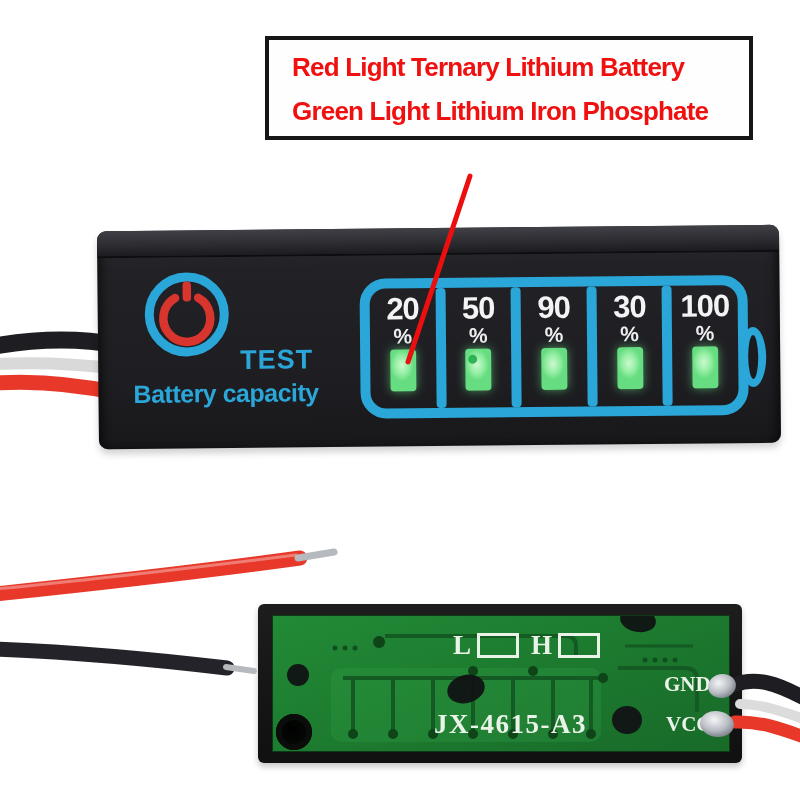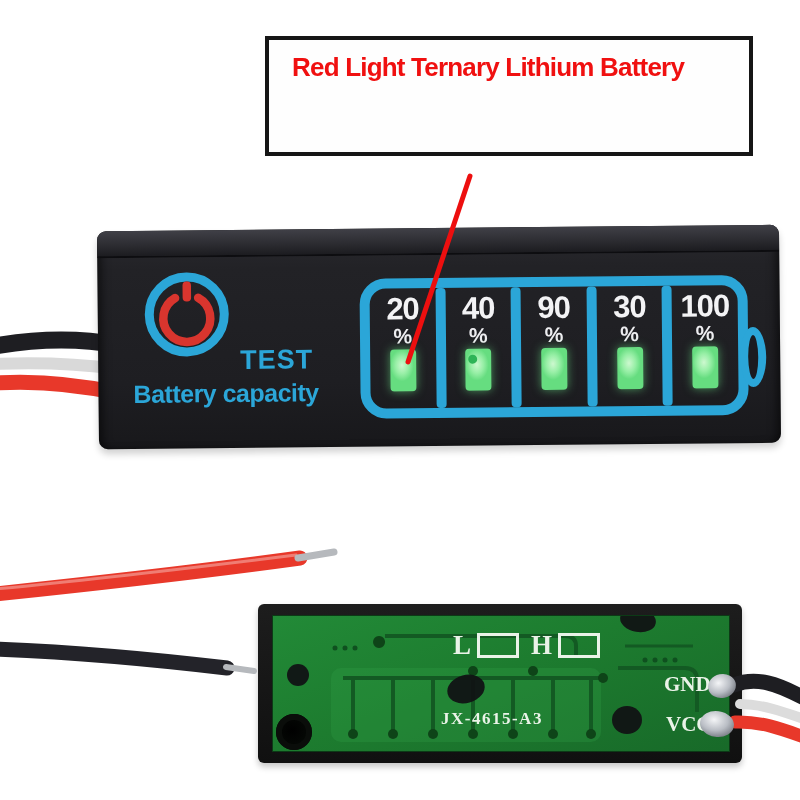--- a/index.html
+++ b/index.html
@@ -1,20 +1,20 @@
 <!DOCTYPE html>
 <html style="--accent: #2ba6d8; --anno-red: #f01010;"><head>
 <meta charset="utf-8">
 <style>
   html,body{margin:0;padding:0;background:#fff;}
   .stage{position:relative;width:800px;height:800px;background:#fff;overflow:hidden;
          font-family:"Liberation Sans",sans-serif;}
 
   
-  .anno{position:absolute;left:265px;top:36px;width:488px;height:120px;box-sizing:border-box;
+  .anno{position:absolute;left:265px;top:36px;width:488px;height:104px;box-sizing:border-box;
         border:4px solid #161616;background:#fefefe;z-index:5;padding:5px 0 0 23px;}
   .anno p{margin:0;white-space:nowrap;font-weight:bold;font-size:26px;line-height:44px;
           letter-spacing:-0.8px;color:var(--anno-red,#f01010);}
 
   
   .layer{position:absolute;left:0;top:0;pointer-events:none;}
   #layer-back{z-index:1;}
   #layer-front{z-index:6;}
 
   
@@ -51,21 +51,21 @@
   .pcb{position:absolute;left:258px;top:604px;width:484px;height:159px;z-index:2;
        background:linear-gradient(180deg,#1d1d1d,#101010);border-radius:6px;
        box-shadow:0 4px 6px rgba(0,0,0,0.22);}
   .pcb-green{position:absolute;left:14px;top:11px;width:456px;height:135px;overflow:hidden;
        background:linear-gradient(160deg,#228a37 0%,#1d7c2f 45%,#186a29 100%);
        border:1px solid #0c3a16;}
   .silk{position:absolute;color:#eaf3e8;font-family:"Liberation Serif",serif;font-weight:bold;}
   .lh-row{left:180px;top:15px;display:flex;align-items:center;font-size:27px;line-height:26px;}
   .lh-row .box{width:36px;height:19px;border:3px solid #eaf3e8;margin:2px 12px 0 6px;}
   .lh-row .box:last-child{margin-right:0;}
-  .model{left:168px;top:93px;font-size:17px;letter-spacing:1.5px;}
+  .model{left:161px;top:93px;font-size:27px;letter-spacing:1.5px;}
   .gnd{left:391px;top:56px;font-size:21px;}
   .vcc{left:393px;top:96px;font-size:21px;}
   .hole{position:absolute;left:3px;top:98px;width:36px;height:36px;border-radius:50%;
         background:radial-gradient(circle at 45% 45%,#000 0%,#050805 55%,#123c1c 100%);
         box-shadow:inset 0 0 0 6px #0a0d0a;}
   .blob{position:absolute;background:#101013;border-radius:50%;opacity:0.92;}
   .blob.b1{left:174px;top:59px;width:38px;height:28px;transform:rotate(-15deg);}
   .blob.b2{left:347px;top:-8px;width:36px;height:24px;transform:rotate(10deg);}
   .blob.b3{left:339px;top:90px;width:30px;height:28px;}
   .blob.b4{left:14px;top:48px;width:22px;height:22px;}
@@ -95,21 +95,21 @@
     <div class="caption">Battery capacity</div>
 
     <div class="gauge">
         <div class="cell">
           <div class="num">20</div>
           <div class="pct">%</div>
           <div class="led"></div>
         </div>
         <div class="divider"></div>
         <div class="cell">
-          <div class="num">40</div>
+          <div class="num">50</div>
           <div class="pct">%</div>
           <div class="led dotted"></div>
         </div>
         <div class="divider"></div>
         <div class="cell">
           <div class="num">90</div>
           <div class="pct">%</div>
           <div class="led"></div>
         </div>
         <div class="divider"></div>
@@ -174,20 +174,21 @@
       <div class="hole"></div>
       <div class="blob b1"></div>
       <div class="blob b2"></div>
       <div class="blob b3"></div>
       <div class="blob b4"></div>
     </div>
   </div>
 
   <div class="anno">
     <p>Red Light Ternary Lithium Battery</p>
+    <p>Green Light Lithium Iron Phosphate</p>
   </div>
 
   <svg id="layer-front" class="layer" width="800" height="800" viewBox="0 0 800 800">
     <defs>
       <radialGradient id="metal" cx="40%" cy="35%" r="75%">
         <stop offset="0%" stop-color="#f4f5f7"></stop>
         <stop offset="55%" stop-color="#b9bdc4"></stop>
         <stop offset="100%" stop-color="#6c7078"></stop>
       </radialGradient>
     </defs>

